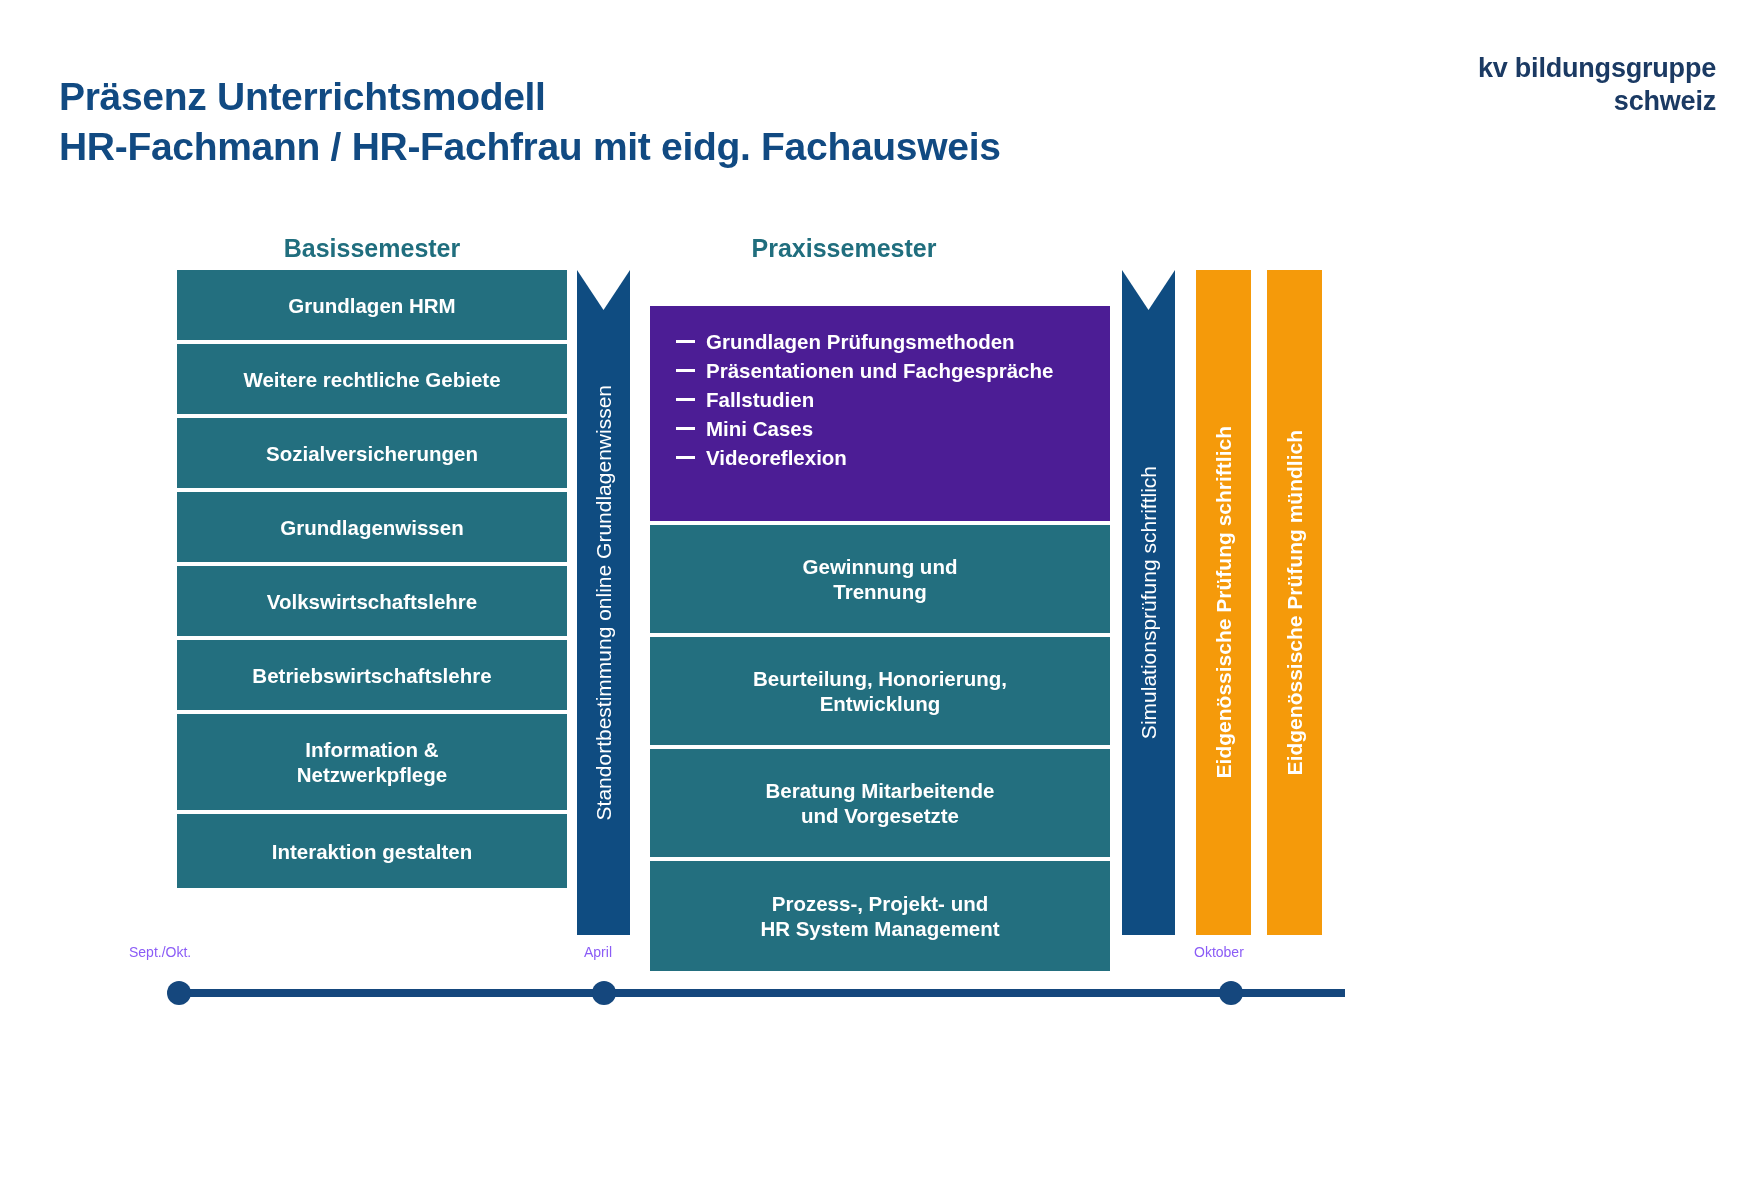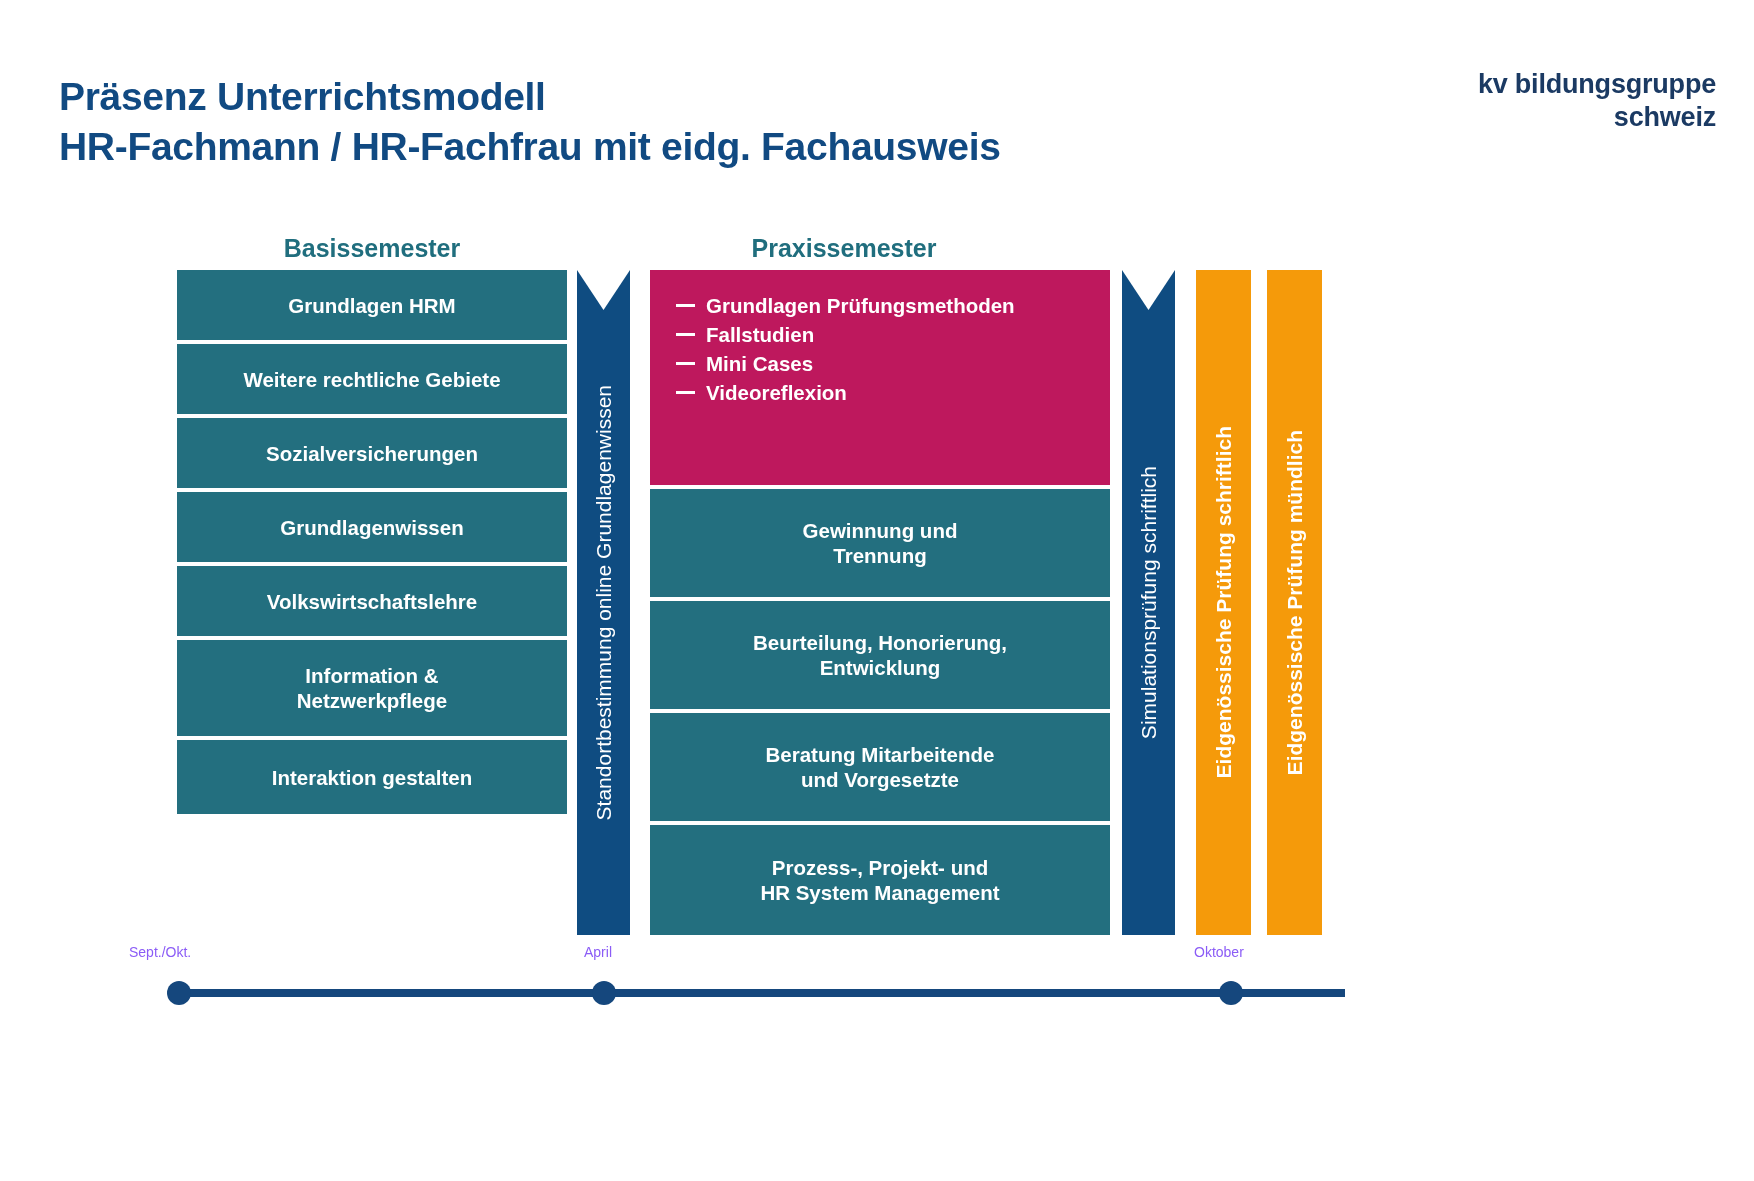--- a/index.html
+++ b/index.html
@@ -15,21 +15,20 @@
   .title {
     position: absolute; left: 59px; top: 72px;
     font-size: 39px; font-weight: bold; line-height: 1.28;
     color: #114a82; letter-spacing: -0.3px; white-space: pre-line;
   }
   .logo {
     position: absolute; right: 38px; top: 52px;
     text-align: right; color: #1b3a63;
     font-size: 27px; font-weight: bold; line-height: 1.22;
     letter-spacing: -0.2px;
-    margin-top: 16px;
   }
 
   
   .cap {
     position: absolute; color: #206e7e;
     font-size: 25px; font-weight: bold; text-align: center;
   }
   #cap-basis { left: 177px; top: 234px; width: 390px; }
   #cap-praxis { left: 614px; top: 234px; width: 460px; }
 
@@ -71,22 +70,23 @@
   #bar-simulation { left: 1122px; width: 53px; }
   #bar-simulation .vtxt { font-size: 21px; font-weight: normal; }
 
   #bar-pruef-schriftlich { left: 1196px; width: 55px; }
   #bar-pruef-muendlich  { left: 1267px; width: 55px; }
   .orange .vtxt { font-size: 21px; font-weight: bold; }
 
   
   #col-praxis { left: 650px; width: 460px; }
   .lightbox {
-    background: #be185d; color: #ffffff; padding: 22px 26px 26px 26px;
+    background: #4c1d95; color: #ffffff; padding: 22px 26px 26px 26px;
     margin-bottom: 4px;
+    margin-top: 36px;
   }
   .li {
     display: flex; font-size: 20.5px; font-weight: bold;
     line-height: 1.36; margin-bottom: 1px;
   }
   .dash { width: 30px; flex: 0 0 30px; }
   .dash::before {
     content: ""; display: block; width: 19px; height: 3px;
     background: #ffffff; margin-top: 12px;
   }
@@ -122,36 +122,41 @@
   <div class="cap" id="cap-praxis">Praxissemester</div>
 
   <div class="diagram">
 
     <div class="col" id="col-basis">
       <div class="blk" style="height:70px">Grundlagen HRM</div>
       <div class="blk" style="height:70px">Weitere rechtliche Gebiete</div>
       <div class="blk" style="height:70px">Sozialversicherungen</div>
       <div class="blk" style="height:70px">Grundlagenwissen</div>
       <div class="blk" style="height:70px">Volkswirtschaftslehre</div>
+      <div class="blk" style="height:70px">Betriebswirtschaftslehre</div>
       <div class="blk" style="height:96px">Information &amp;
 Netzwerkpflege</div>
       <div class="blk" style="height:74px;margin-bottom:0">Interaktion gestalten</div>
     </div>
 
     <div class="vbar navy" id="bar-standort">
       <div class="notch"></div>
       <div class="vtxt">Standortbestimmung online Grundlagenwissen</div>
     </div>
 
     <div class="col" id="col-praxis">
 
       <div class="lightbox" style="height:215px">
         <div class="li">
           <span class="dash"></span>
           <span>Grundlagen Prüfungsmethoden</span>
+        </div>
+        <div class="li">
+          <span class="dash"></span>
+          <span>Präsentationen und Fachgespräche</span>
         </div>
         <div class="li">
           <span class="dash"></span>
           <span>Fallstudien</span>
         </div>
         <div class="li">
           <span class="dash"></span>
           <span>Mini Cases</span>
         </div>
         <div class="li">

